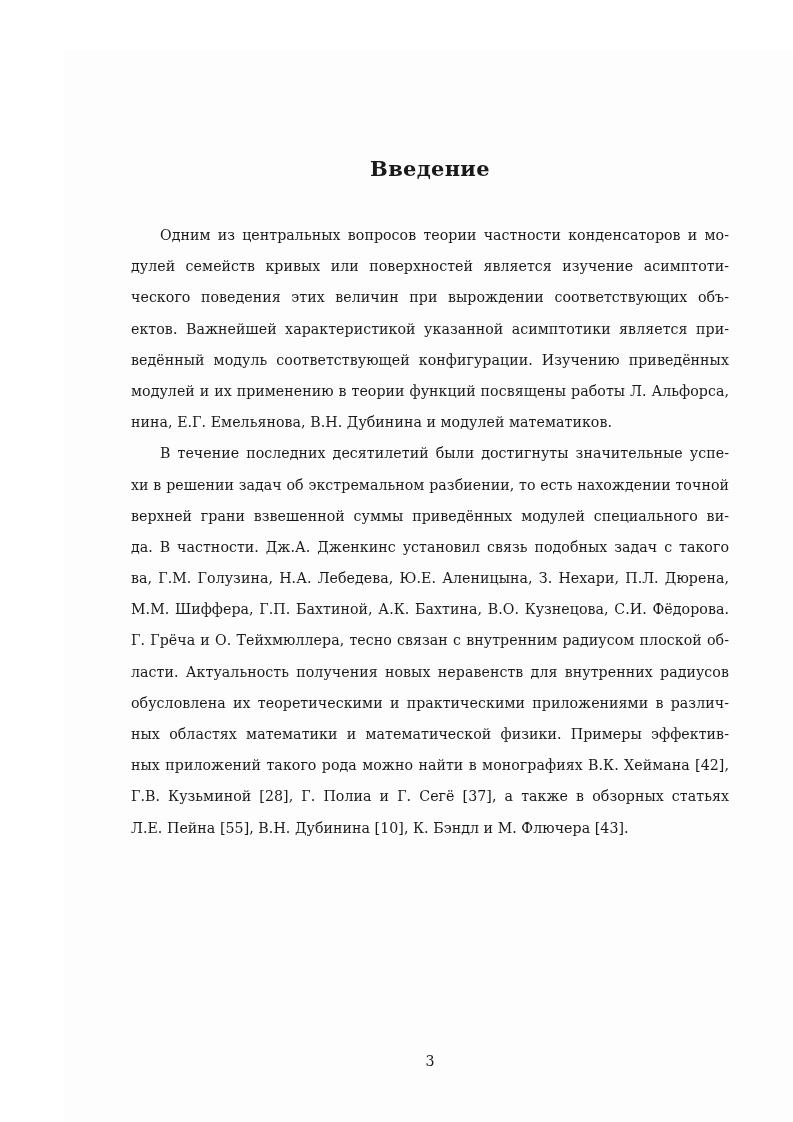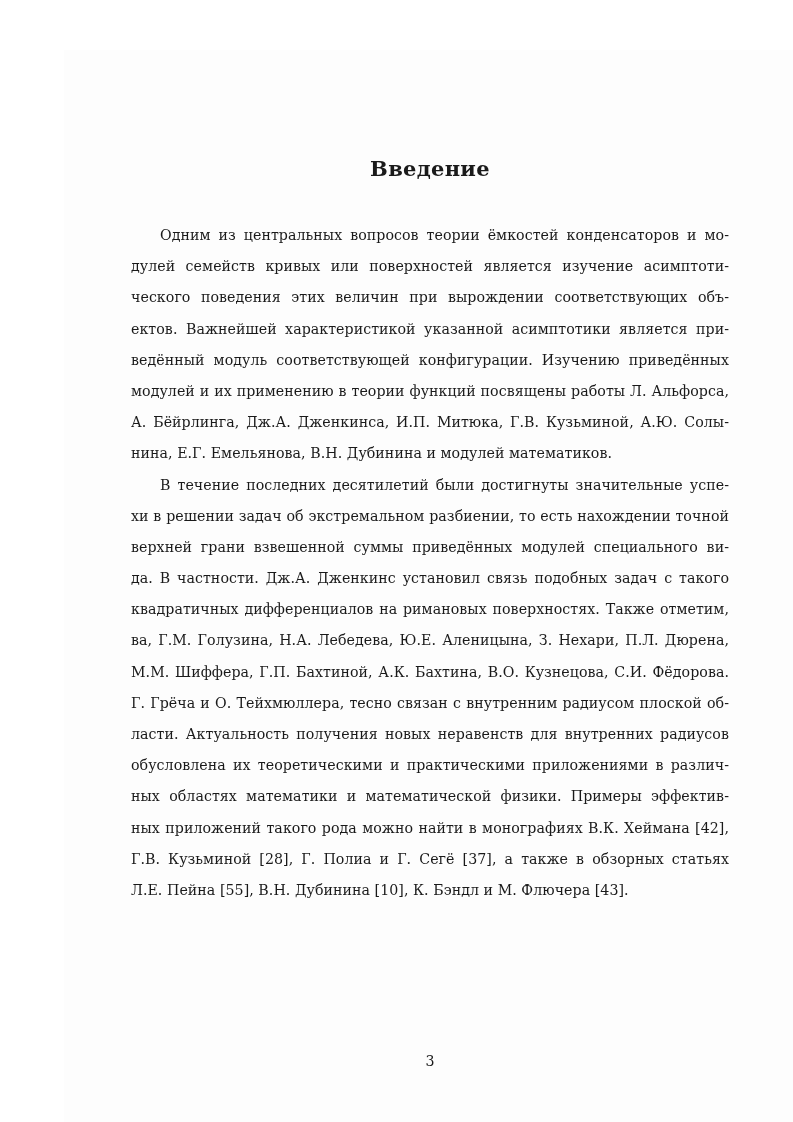--- a/index.html
+++ b/index.html
@@ -78,36 +78,34 @@
 </head>
 <body>
 
 <div class="scan"></div>
 
 <div class="page">
   <h1 class="title">Введение</h1>
 
   <div class="body-text">
     <div>
-      <span class="line indent">Одним из центральных вопросов теории ёмкостей конденсаторов и мо-</span>
+      <span class="line indent">Одним из центральных вопросов теории частности конденсаторов и мо-</span>
       <span class="line">дулей семейств кривых или поверхностей является изучение асимптоти-</span>
       <span class="line">ческого поведения этих величин при вырождении соответствующих объ-</span>
       <span class="line">ектов. Важнейшей характеристикой указанной асимптотики является при-</span>
       <span class="line">ведённый модуль соответствующей конфигурации. Изучению приведённых</span>
       <span class="line">модулей и их применению в теории функций посвящены работы Л. Альфорса,</span>
-      <span class="line">А. Бёйрлинга, Дж.А. Дженкинса, И.П. Митюка, Г.В. Кузьминой, А.Ю. Солы-</span>
       <span class="line last">нина, Е.Г. Емельянова, В.Н. Дубинина и модулей математиков.</span>
     </div>
     <span class="para-gap"></span>
     <div>
       <span class="line indent">В течение последних десятилетий были достигнуты значительные успе-</span>
       <span class="line">хи в решении задач об экстремальном разбиении, то есть нахождении точной</span>
       <span class="line">верхней грани взвешенной суммы приведённых модулей специального ви-</span>
       <span class="line">да. В частности. Дж.А. Дженкинс установил связь подобных задач с такого</span>
-      <span class="line">квадратичных дифференциалов на римановых поверхностях. Также отметим,</span>
       <span class="line">ва, Г.М. Голузина, Н.А. Лебедева, Ю.Е. Аленицына, З. Нехари, П.Л. Дюрена,</span>
       <span class="line">М.М. Шиффера, Г.П. Бахтиной, А.К. Бахтина, В.О. Кузнецова, С.И. Фёдорова.</span>
     </div>
     <span class="para-gap"></span>
     <div>
       <span class="line">Г. Грёча и О. Тейхмюллера, тесно связан с внутренним радиусом плоской об-</span>
       <span class="line">ласти. Актуальность получения новых неравенств для внутренних радиусов</span>
       <span class="line">обусловлена их теоретическими и практическими приложениями в различ-</span>
       <span class="line">ных областях математики и математической физики. Примеры эффектив-</span>
       <span class="line">ных приложений такого рода можно найти в монографиях В.К. Хеймана [42],</span>

